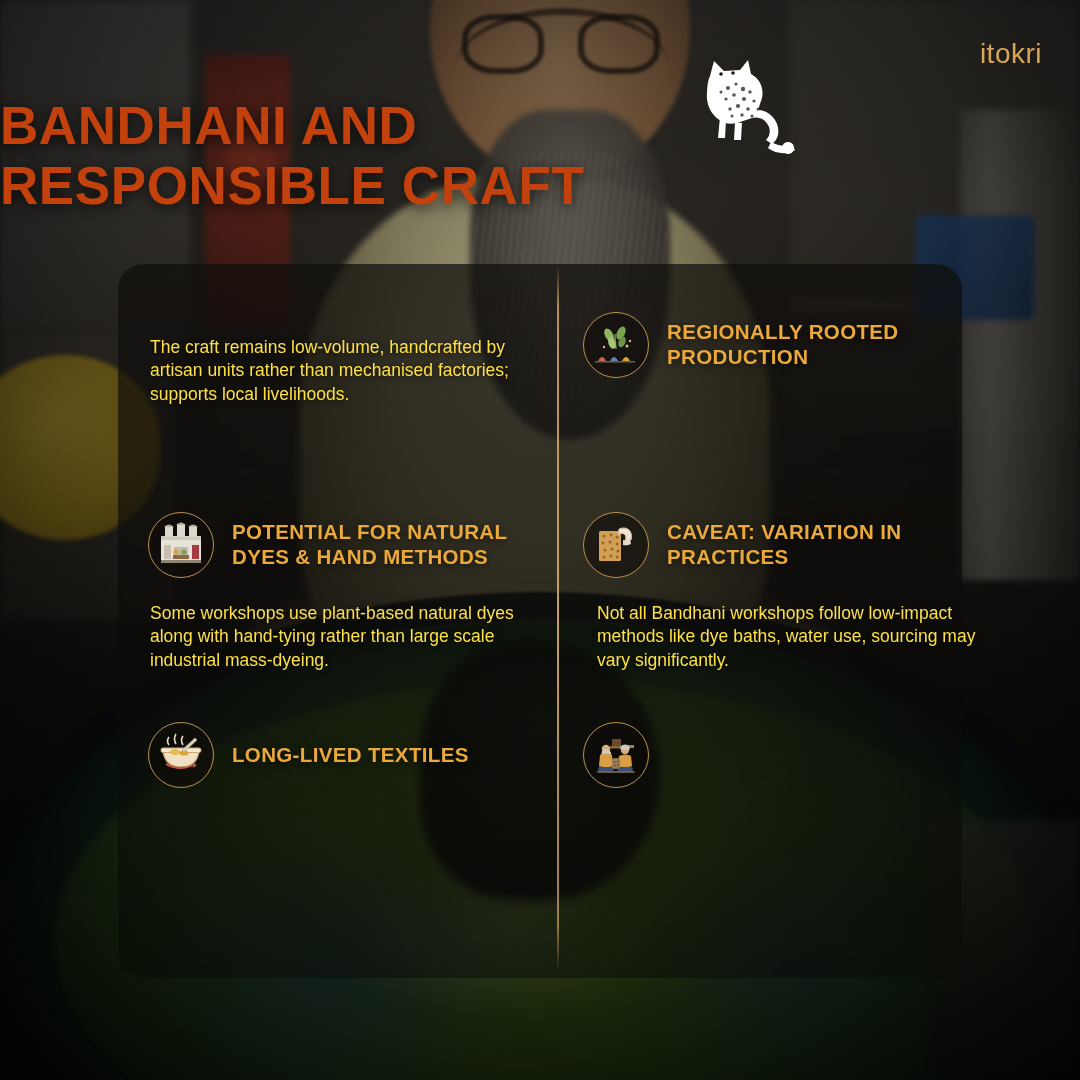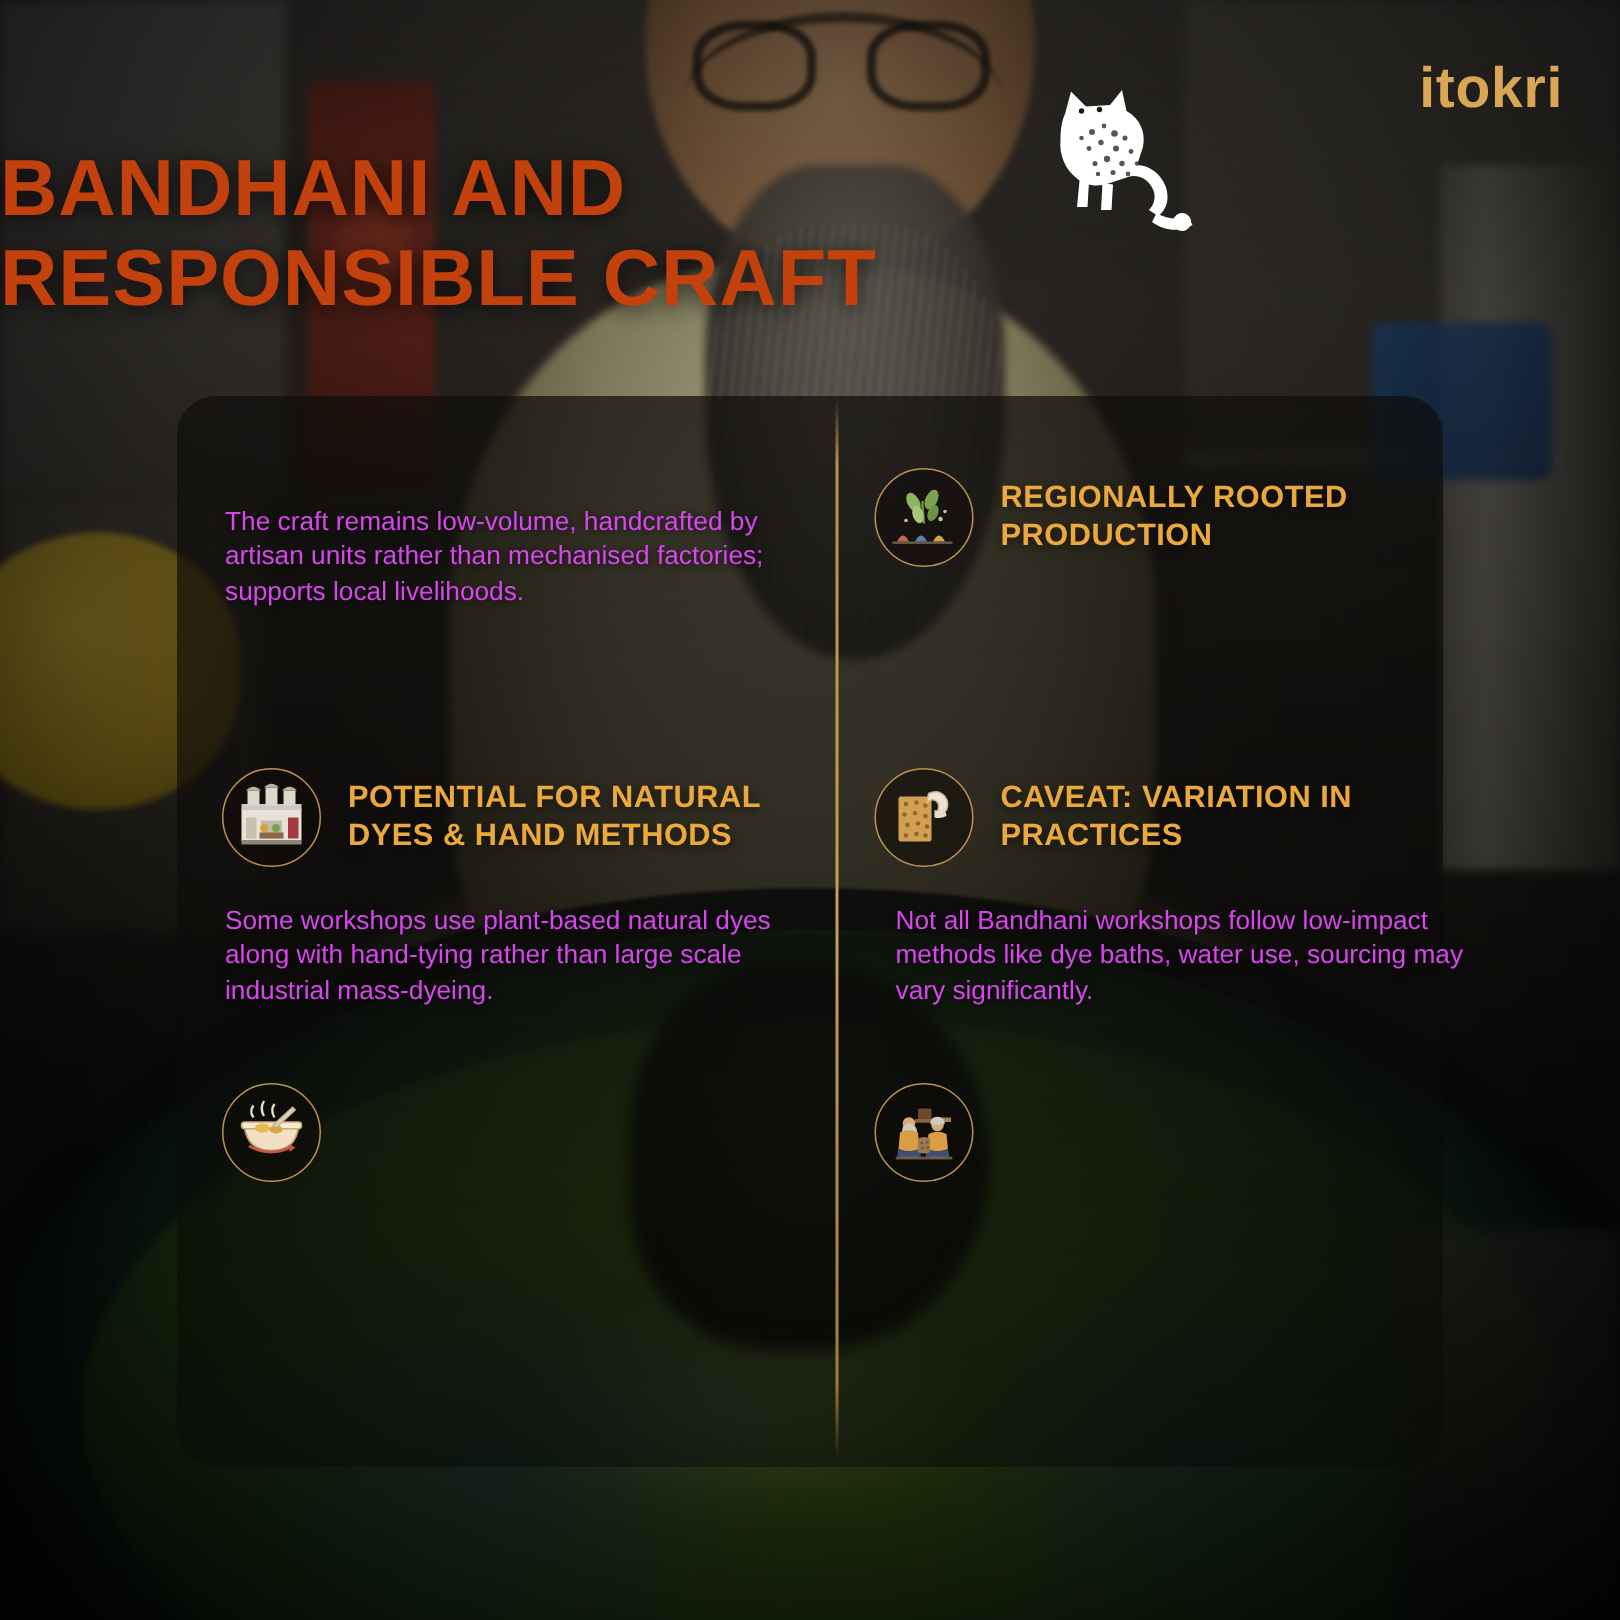--- a/index.html
+++ b/index.html
@@ -168,21 +168,21 @@
   .bg-vignette{
     position:absolute; inset:0;
     background:
       radial-gradient(ellipse at 50% 42%, rgba(0,0,0,0) 20%, rgba(0,0,0,.40) 62%, rgba(0,0,0,.80) 100%),
       linear-gradient(180deg, rgba(0,0,0,.30) 0%, rgba(0,0,0,.18) 18%, rgba(0,0,0,.32) 55%, rgba(0,0,0,.55) 100%);
   }
 
   
   .logo{
     position:absolute; right:38px; top:40px;
-    font-size:38px; font-weight:700; letter-spacing:.5px;
+    font-size:28px; font-weight:400; letter-spacing:.5px;
     color:#d9a655; line-height:1; user-select:none;
   }
 
   .title{
     position:absolute; left:0; right:0; top:96px;
     text-align:left;
     color:#c2410c;
     font-size:53px; font-weight:700; letter-spacing:.6px; line-height:1.14;
     text-shadow:0 3px 14px rgba(0,0,0,.75);
   }
@@ -222,21 +222,21 @@
     overflow:hidden;
   }
   .icon-ring svg{ display:block; }
   .cell-title{
     color:#eba93c; font-size:20.5px; font-weight:700;
     letter-spacing:.35px; line-height:1.21; text-transform:uppercase;
     text-shadow:0 2px 8px rgba(0,0,0,.6);
   }
   .cell-body{
     margin-top:24px; margin-left:2px;
-    color:#d946ef; font-size:17.5px; line-height:1.33;
+    color:#fde047; font-size:17.5px; line-height:1.33;
     text-shadow:0 1px 6px rgba(0,0,0,.75);
     max-width:400px;
   }
   .cell.c1 .cell-body, .cell.c3 .cell-body, .cell.c5 .cell-body{ margin-left:14px; max-width:404px; }
 </style>
 </head>
 <body>
 
 <div id="bg">
   <div class="bg-base"></div>
@@ -406,20 +406,21 @@
           <path d="M28 7 q-3 4 0 9" stroke="#e8dcc4" stroke-width="1.6" fill="none"></path>
           <path d="M8 22 q2 16 18 16 q16 0 18 -16 Z" fill="#f2e0c4" stroke="#c9a878" stroke-width="1.3"></path>
           <rect x="6" y="19" width="40" height="4.5" rx="2" fill="#f6e9d2" stroke="#c9a878" stroke-width="1"></rect>
           <ellipse cx="20" cy="23" rx="5" ry="3" fill="#e8b94f"></ellipse>
           <ellipse cx="29" cy="24" rx="4.5" ry="2.6" fill="#dca63c"></ellipse>
           <path d="M27 21 L40 9 L42 11 L29 23 Z" fill="#ddd2bc" stroke="#b8aa92" stroke-width=".8"></path>
           <path d="M11 35 q15 8 29 0" stroke="#c0573f" stroke-width="2" fill="none"></path>
           <path d="M38 34 l4 2 l-4 3 Z" fill="#c0573f"></path>
         </svg>
       </div>
+      <div class="cell-title">LONG-LIVED TEXTILES</div>
     </div>
   </div>
 
   <div class="cell c5">
     <div class="cell-head">
       <div class="icon-ring">
         <svg width="52" height="52" viewBox="0 0 52 52">
           <rect x="22" y="10" width="9" height="8" rx="1" fill="#6b4a2a"></rect>
           <rect x="20" y="17" width="14" height="2.5" fill="#8a6438"></rect>
           <rect x="32" y="16" width="12" height="3" fill="#9c8258"></rect>

